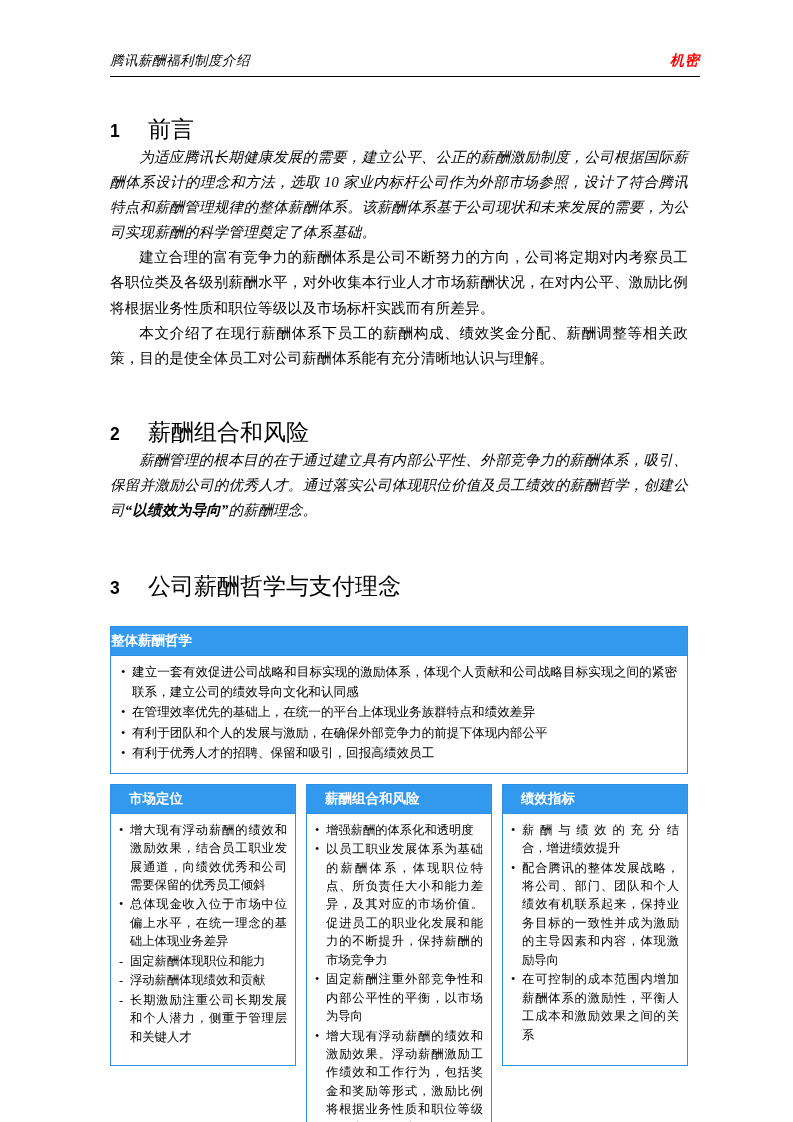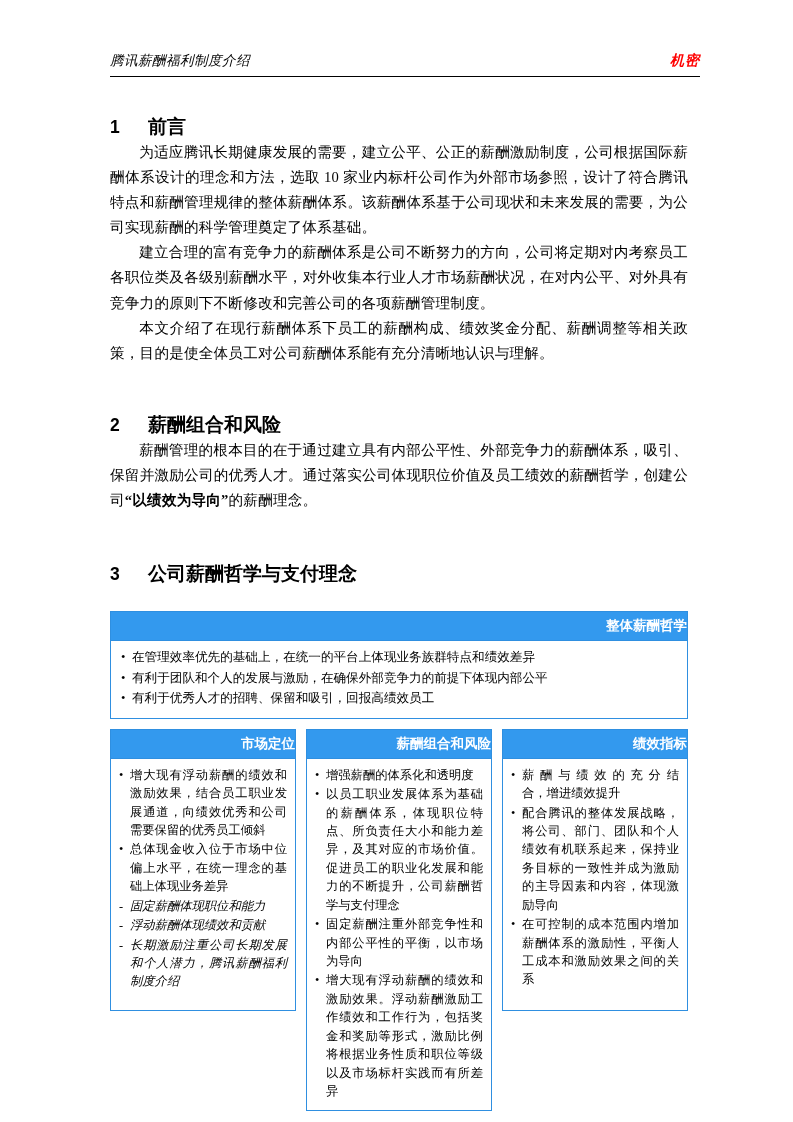--- a/index.html
+++ b/index.html
@@ -46,22 +46,22 @@
     letter-spacing: 1px;
   }
   .content {
     position: absolute;
     top: 100px;
     left: 110px;
     width: 578px;
   }
   h2.sec {
     font-family: "Liberation Sans", "DejaVu Sans", sans-serif;
-    font-size: 19px;
-    font-weight: bold;
+    font-size: 23px;
+    font-weight: normal;
     margin: 0;
     padding: 0;
     color: #000;
   }
   .sec-wrap {
     display: flex;
     align-items: baseline;
   }
   .sec-num {
     width: 38px;
@@ -73,33 +73,33 @@
   .sec-2 { margin-top: 46px; }
   .sec-3 { margin-top: 48px; }
   p.para {
     font-size: 14.6px;
     line-height: 1.72;
     text-align: justify;
     margin: 0;
     text-indent: 2em;
     letter-spacing: 0.2px;
   }
-  .p-first { margin-top: 22px; }
+  .p-first { margin-top: 22px; font-style: italic; }
   .p-next { margin-top: 18px; }
   .bold-inline { font-weight: bold; }
 
   
   .tbl {
     margin-top: 24px;
     width: 578px;
   }
   .blue-head {
     background: #3399ee;
     color: #ffffff;
-    text-align: right;
+    text-align: left;
     font-family: "Liberation Sans", "DejaVu Sans", sans-serif;
     font-weight: bold;
     font-size: 13.5px;
     padding: 5px 0 5px 0;
     border: 1px solid #2f8fe0;
     box-sizing: border-box;
   }
   .overall-box {
     border: 1px solid #2f8fe0;
     border-top: none;
@@ -120,21 +120,20 @@
     margin-bottom: 1px;
   }
   ul.b li:before {
     content: "•";
     position: absolute;
     left: 0;
     top: 0;
   }
   ul.b li.dash {
     padding-left: 11px;
-    font-style: italic;
   }
   ul.b li.dash:before {
     content: "-";
   }
 
   .cols {
     display: flex;
     margin-top: 10px;
     gap: 10px;
   }
@@ -165,65 +164,66 @@
     <div class="header-conf">机密</div>
   </div>
 
   <div class="content">
 
     <div class="sec-wrap sec-1">
       <span class="sec-num">1</span>
       <h2 class="sec">前言</h2>
     </div>
     <p class="para p-first">为适应腾讯长期健康发展的需要，建立公平、公正的薪酬激励制度，公司根据国际薪酬体系设计的理念和方法，选取 10 家业内标杆公司作为外部市场参照，设计了符合腾讯特点和薪酬管理规律的整体薪酬体系。该薪酬体系基于公司现状和未来发展的需要，为公司实现薪酬的科学管理奠定了体系基础。</p>
-    <p class="para p-next">建立合理的富有竞争力的薪酬体系是公司不断努力的方向，公司将定期对内考察员工各职位类及各级别薪酬水平，对外收集本行业人才市场薪酬状况，在对内公平、对外具有竞争力的原则下不断修改和完善公司的各项薪酬管理制度。</p>
+    <p class="para p-next">建立合理的富有竞争力的薪酬体系是公司不断努力的方向，公司将定期对内考察员工各职位类及各级别薪酬水平，对外收集本行业人才市场薪酬状况，在对内公平、激励比例将根据业务性质和职位等级以及市场标杆实践而有所差异。</p>
     <p class="para p-next">本文介绍了在现行薪酬体系下员工的薪酬构成、绩效奖金分配、薪酬调整等相关政策，目的是使全体员工对公司薪酬体系能有充分清晰地认识与理解。</p>
 
     <div class="sec-wrap sec-2">
       <span class="sec-num">2</span>
       <h2 class="sec">薪酬组合和风险</h2>
     </div>
     <p class="para p-first"><span>薪酬管理的根本目的在于通过建立具有内部公平性、外部竞争力的薪酬体系，吸引、保留并激励公司的优秀人才。通过落实公司体现职位价值及员工绩效的薪酬哲学，创建公司</span><span class="bold-inline">“以绩效为导向”</span><span>的薪酬理念。</span></p>
 
     <div class="sec-wrap sec-3">
       <span class="sec-num">3</span>
       <h2 class="sec">公司薪酬哲学与支付理念</h2>
     </div>
 
     <div class="tbl">
       <div class="blue-head">整体薪酬哲学</div>
       <div class="overall-box">
         <ul class="b">
+          <li>建立一套有效促进公司战略和目标实现的激励体系，体现个人贡献和公司战略目标实现之间的紧密联系，建立公司的绩效导向文化和认同感</li>
           <li>在管理效率优先的基础上，在统一的平台上体现业务族群特点和绩效差异</li>
           <li>有利于团队和个人的发展与激励，在确保外部竞争力的前提下体现内部公平</li>
           <li>有利于优秀人才的招聘、保留和吸引，回报高绩效员工</li>
         </ul>
       </div>
 
       <div class="cols">
 
         <div class="col">
           <div class="blue-head">市场定位</div>
           <div class="col-body">
             <ul class="b">
               <li>增大现有浮动薪酬的绩效和激励效果，结合员工职业发展通道，向绩效优秀和公司需要保留的优秀员工倾斜</li>
               <li>总体现金收入位于市场中位偏上水平，在统一理念的基础上体现业务差异</li>
               <li class="dash">固定薪酬体现职位和能力</li>
               <li class="dash">浮动薪酬体现绩效和贡献</li>
-              <li class="dash">长期激励注重公司长期发展和个人潜力，腾讯薪酬福利制度介绍</li>
+              <li class="dash">长期激励注重公司长期发展和个人潜力，侧重于管理层和关键人才</li>
             </ul>
           </div>
         </div>
 
         <div class="col">
           <div class="blue-head">薪酬组合和风险</div>
           <div class="col-body">
             <ul class="b">
               <li>增强薪酬的体系化和透明度</li>
-              <li>以员工职业发展体系为基础的薪酬体系，体现职位特点、所负责任大小和能力差异，及其对应的市场价值。促进员工的职业化发展和能力的不断提升，公司薪酬哲学与支付理念</li>
+              <li>以员工职业发展体系为基础的薪酬体系，体现职位特点、所负责任大小和能力差异，及其对应的市场价值。促进员工的职业化发展和能力的不断提升，保持薪酬的市场竞争力</li>
               <li>固定薪酬注重外部竞争性和内部公平性的平衡，以市场为导向</li>
               <li>增大现有浮动薪酬的绩效和激励效果。浮动薪酬激励工作绩效和工作行为，包括奖金和奖励等形式，激励比例将根据业务性质和职位等级以及市场标杆实践而有所差异</li>
             </ul>
           </div>
         </div>
 
         <div class="col">
           <div class="blue-head">绩效指标</div>
           <div class="col-body">
             <ul class="b">

